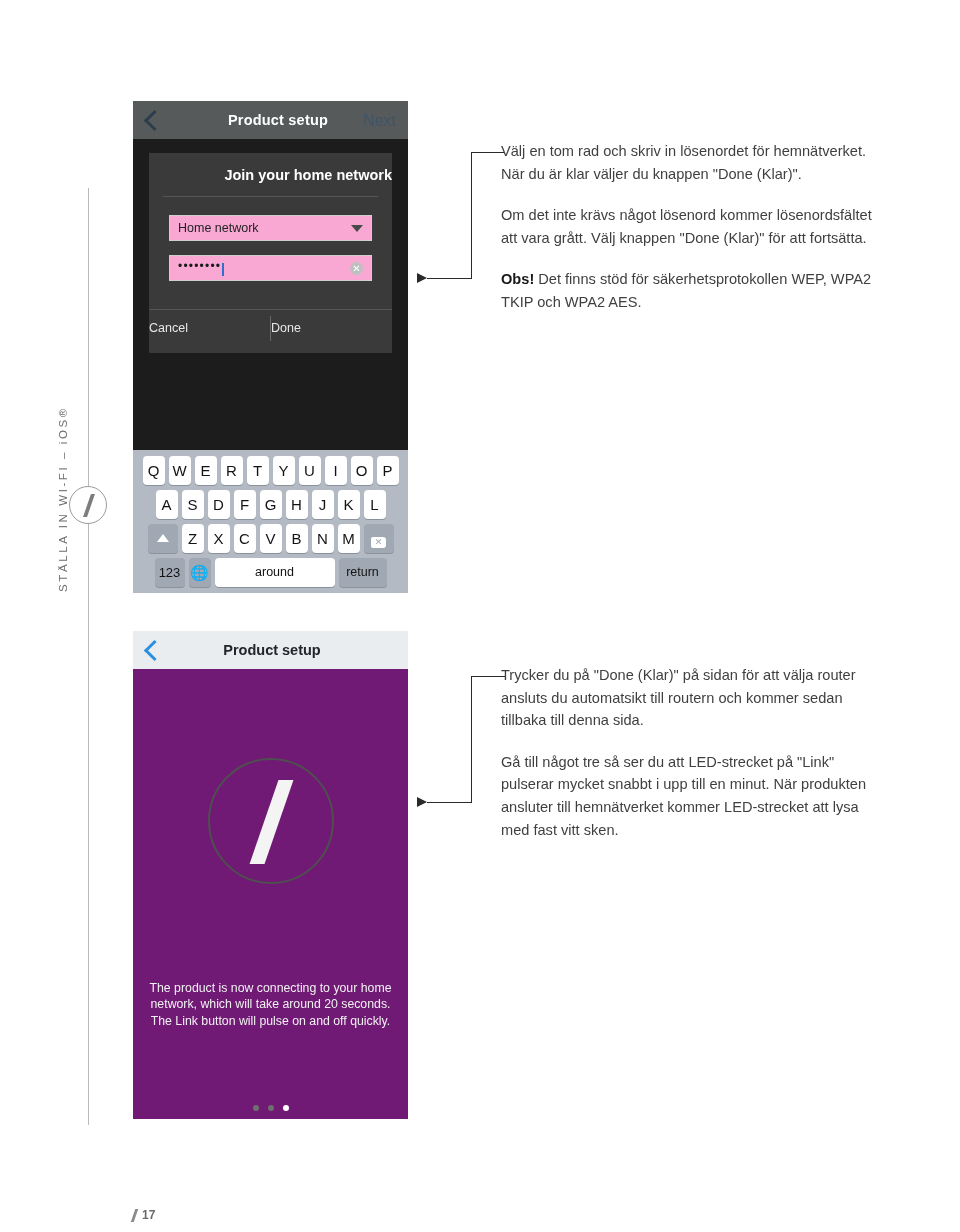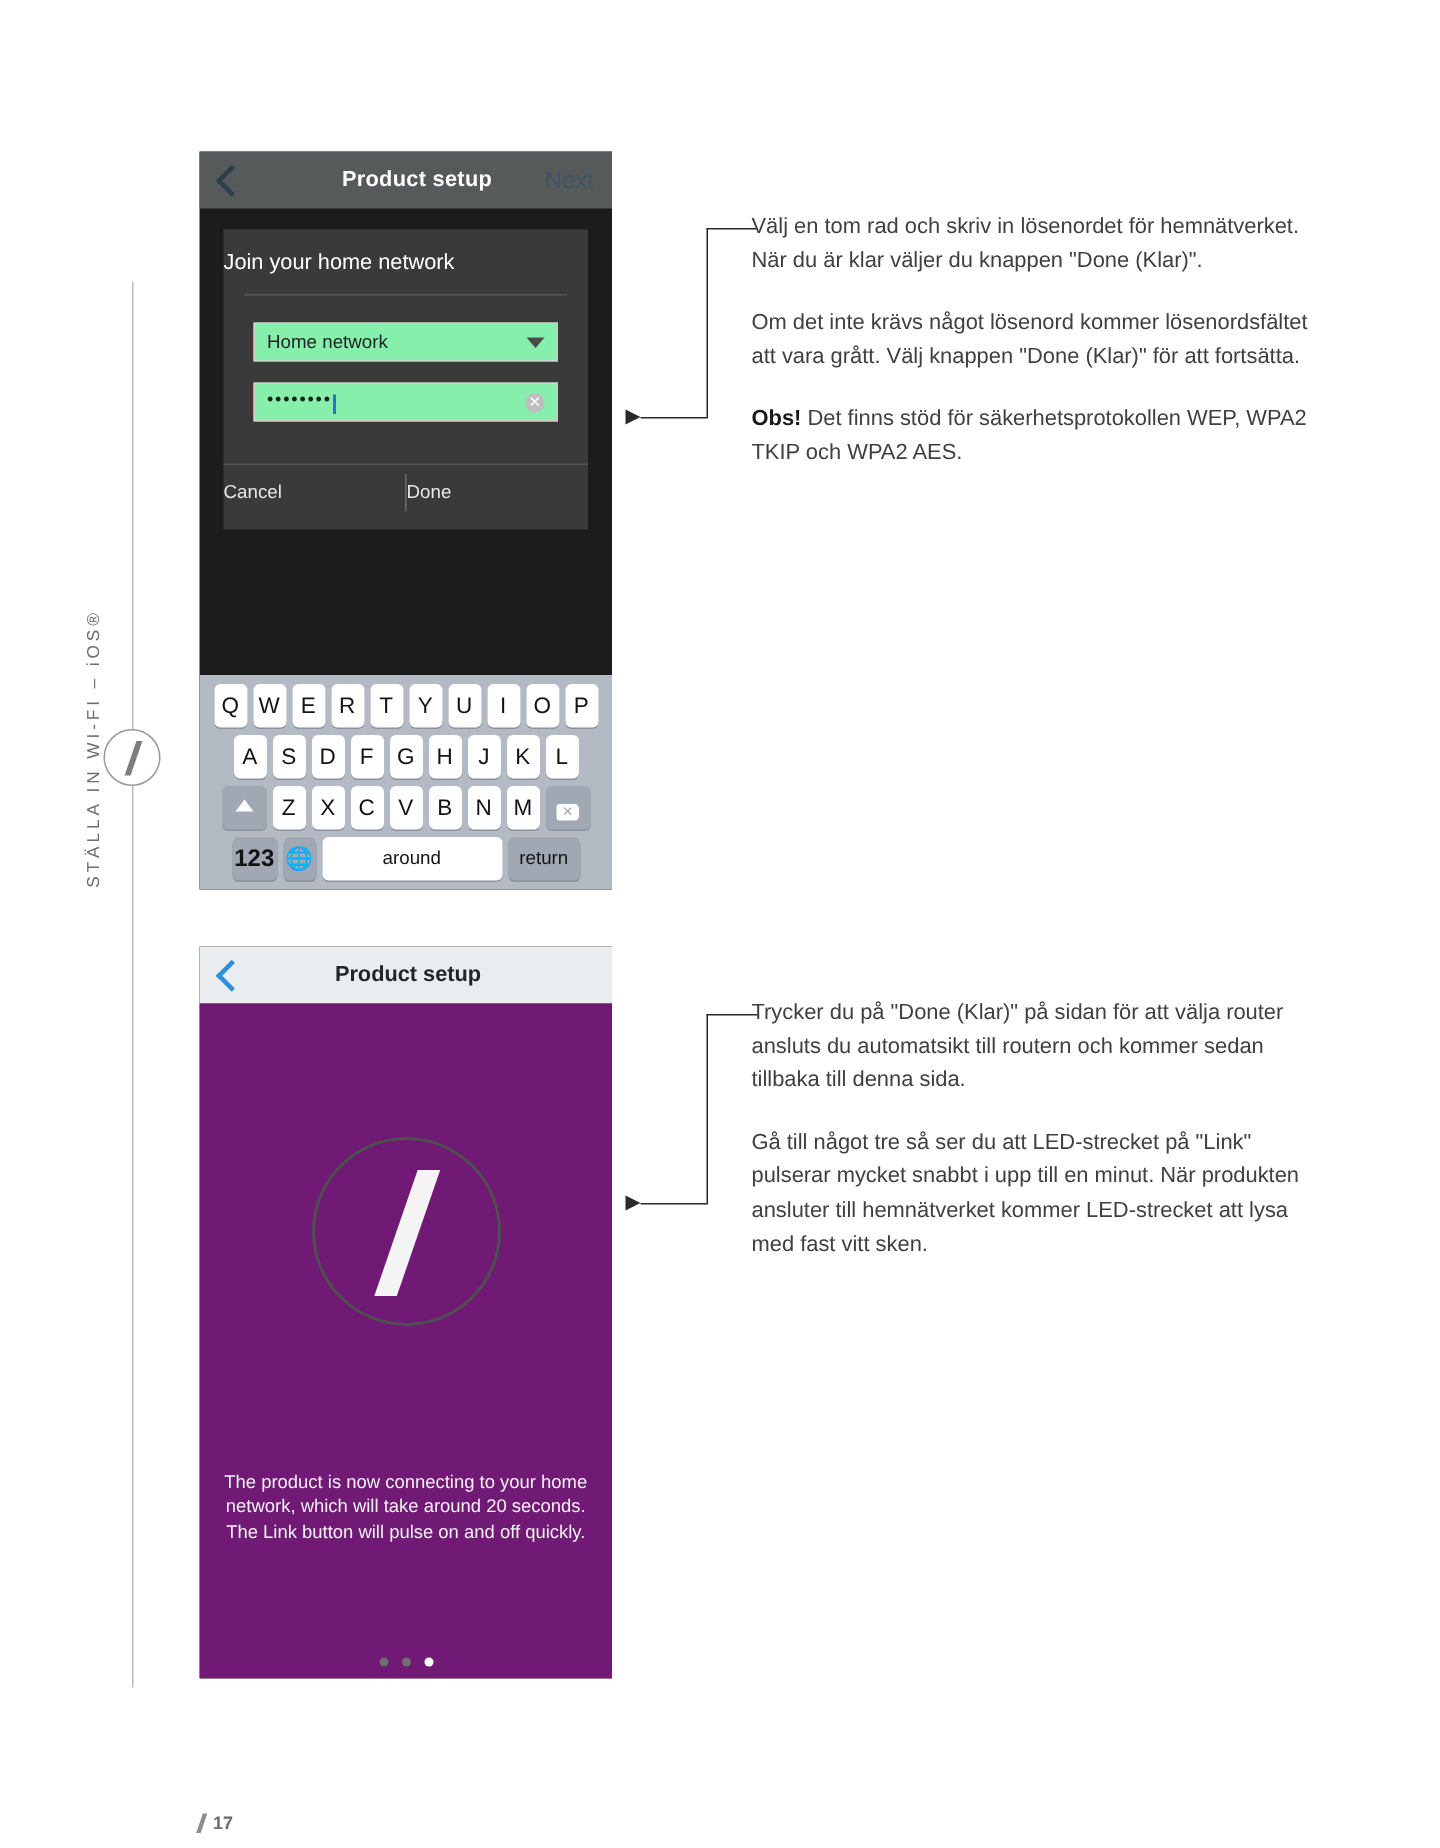--- a/index.html
+++ b/index.html
@@ -111,34 +111,34 @@
   .dialog {
     position: absolute;
     left: 16px;
     top: 52px;
     width: 243px;
     background: #3a3a3a;
     padding: 14px 0 6px 0;
     box-sizing: border-box;
   }
   .dialog-title {
-    text-align: left;
+    text-align: right;
     color: #ffffff;
     font-size: 14.5px;
-    font-weight: normal;
+    font-weight: bold;
     padding-bottom: 13px;
   }
   .dialog-hr {
     height: 1px;
     background: #565656;
     margin: 0 14px;
   }
   .dialog-body { padding: 18px 20px 4px 20px; }
   .field {
-    background: #86efac;
+    background: #f9a8d4;
     border: 1px solid #cfcfcf;
     height: 26px;
     display: flex;
     align-items: center;
     padding: 0 8px;
     box-sizing: border-box;
     position: relative;
     margin-bottom: 14px;
   }
   .field-text {
@@ -221,21 +221,21 @@
     color: #131313;
     box-shadow: 0 1px 0 #8b929b;
   }
   .key-dark {
     background: #a0a8b4;
     box-shadow: 0 1px 0 #8b929b;
   }
   .key-wide { width: 30px; }
   .key-space { width: 120px; font-size: 12.5px; }
   .key-return { width: 48px; font-size: 12.5px; }
-  .key-123 { width: 30px; font-size: 16px; font-weight: bold; }
+  .key-123 { width: 30px; font-size: 13px; }
   .shift-ico {
     display: inline-block;
     width: 0; height: 0;
     border-left: 6px solid transparent;
     border-right: 6px solid transparent;
     border-bottom: 8px solid #ffffff;
     position: relative;
     top: -2px;
   }
   .del-ico {

